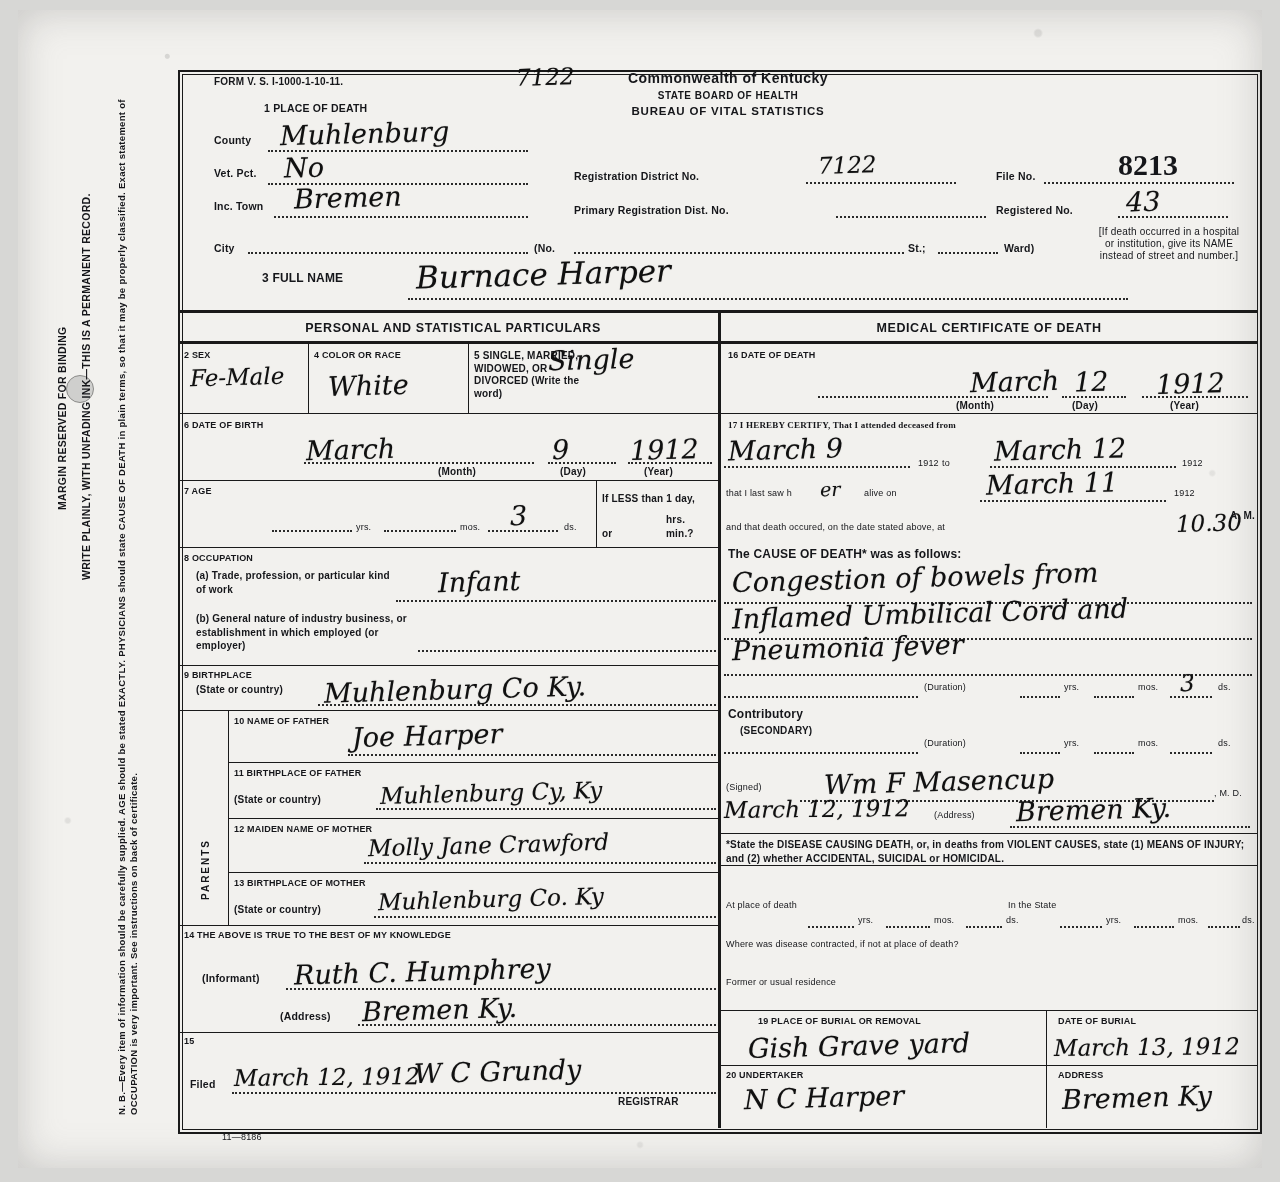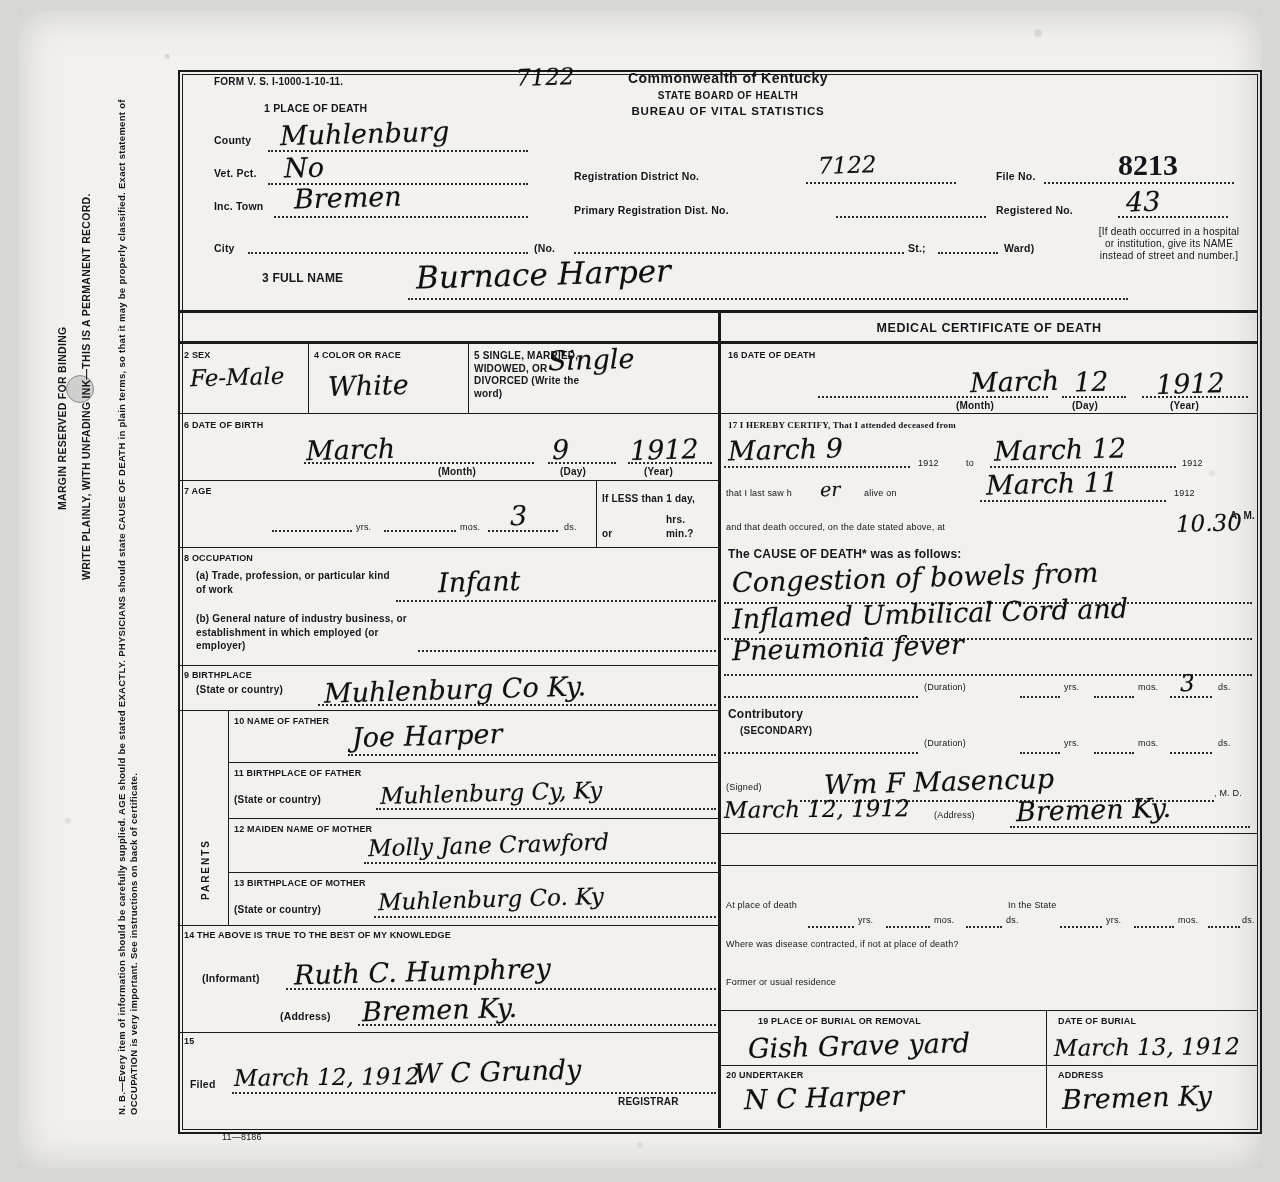--- a/index.html
+++ b/index.html
@@ -158,20 +158,21 @@
     <div class="lbl tiny norm" style="left:1076px;top:216px;width:150px;line-height:1.2;text-align:center;">[If death occurred in a hospital or institution, give its NAME instead of street and number.]</div>
 
     <div class="lbl" style="left:244px;top:262px;font-size:12px;">3 FULL NAME</div>
     <div class="dots" style="left:390px;top:288px;width:720px;"></div>
     <div class="hw xl" style="left:398px;top:246px;">Burnace Harper</div>
 
     <div class="hl" style="left:160px;top:300px;width:1080px;height:3px;"></div>
     <div class="hl" style="left:160px;top:331px;width:1080px;height:3px;"></div>
     <div class="vl" style="left:700px;top:300px;width:3px;height:818px;"></div>
 
+    <div class="sectionbar" style="left:180px;top:311px;width:510px;">PERSONAL AND STATISTICAL PARTICULARS</div>
     <div class="sectionbar" style="left:706px;top:311px;width:530px;">MEDICAL CERTIFICATE OF DEATH</div>
 
     <div class="hl" style="left:160px;top:403px;width:540px;height:1px;"></div>
     <div class="hl" style="left:160px;top:470px;width:540px;height:1px;"></div>
     <div class="hl" style="left:160px;top:537px;width:540px;height:1px;"></div>
     <div class="hl" style="left:160px;top:655px;width:540px;height:1px;"></div>
     <div class="hl" style="left:160px;top:700px;width:540px;height:1px;"></div>
     <div class="hl" style="left:210px;top:752px;width:490px;height:1px;"></div>
     <div class="hl" style="left:210px;top:808px;width:490px;height:1px;"></div>
     <div class="hl" style="left:210px;top:862px;width:490px;height:1px;"></div>
@@ -275,21 +276,21 @@
     <div class="hw l" style="left:1056px;top:356px;">12</div>
     <div class="hw l" style="left:1138px;top:358px;">1912</div>
     <div class="lbl tiny" style="left:938px;top:390px;">(Month)</div>
     <div class="lbl tiny" style="left:1054px;top:390px;">(Day)</div>
     <div class="lbl tiny" style="left:1152px;top:390px;">(Year)</div>
 
     <div class="lbl sm" style="left:710px;top:410px;font-family:Liberation Serif, serif;">17      I HEREBY CERTIFY, That I attended deceased from</div>
     <div class="dots" style="left:706px;top:456px;width:186px;"></div>
     <div class="hw l" style="left:710px;top:424px;">March 9</div>
     <div class="lbl sm norm" style="left:900px;top:448px;">1912</div>
-    <div class="lbl sm norm" style="left:948px;top:448px;">to</div>
+    <div class="lbl sm norm" style="left:924px;top:448px;">to</div>
     <div class="dots" style="left:972px;top:456px;width:186px;"></div>
     <div class="hw l" style="left:976px;top:424px;">March 12</div>
     <div class="lbl sm norm" style="left:1164px;top:448px;">1912</div>
 
     <div class="lbl sm norm" style="left:708px;top:478px;">that I last saw h</div>
     <div class="hw s" style="left:802px;top:468px;">er</div>
     <div class="lbl sm norm" style="left:846px;top:478px;">alive on</div>
     <div class="dots" style="left:962px;top:490px;width:186px;"></div>
     <div class="hw l" style="left:968px;top:458px;">March 11</div>
     <div class="lbl sm norm" style="left:1156px;top:478px;">1912</div>
@@ -329,20 +330,21 @@
 
     <div class="lbl sm norm" style="left:708px;top:772px;">(Signed)</div>
     <div class="dots" style="left:782px;top:790px;width:414px;"></div>
     <div class="hw l" style="left:806px;top:756px;">Wm F Masencup</div>
     <div class="lbl sm norm" style="left:1196px;top:778px;">, M. D.</div>
     <div class="hw m flat" style="left:706px;top:786px;">March 12, 1912</div>
     <div class="lbl sm norm" style="left:916px;top:800px;">(Address)</div>
     <div class="dots" style="left:992px;top:816px;width:240px;"></div>
     <div class="hw l" style="left:998px;top:784px;">Bremen Ky.</div>
 
+    <div class="lbl tiny" style="left:708px;top:828px;width:524px;line-height:1.35;">*State the DISEASE CAUSING DEATH, or, in deaths from VIOLENT CAUSES, state (1) MEANS OF INJURY; and (2) whether ACCIDENTAL, SUICIDAL or HOMICIDAL.</div>
 
     <div class="lbl sm norm" style="left:708px;top:890px;">At place of death</div>
     <div class="lbl sm norm" style="left:990px;top:890px;">In the State</div>
     <div class="dots" style="left:790px;top:916px;width:46px;"></div>
     <div class="lbl sm norm" style="left:840px;top:905px;">yrs.</div>
     <div class="dots" style="left:868px;top:916px;width:44px;"></div>
     <div class="lbl sm norm" style="left:916px;top:905px;">mos.</div>
     <div class="dots" style="left:948px;top:916px;width:36px;"></div>
     <div class="lbl sm norm" style="left:988px;top:905px;">ds.</div>
     <div class="dots" style="left:1042px;top:916px;width:42px;"></div>

